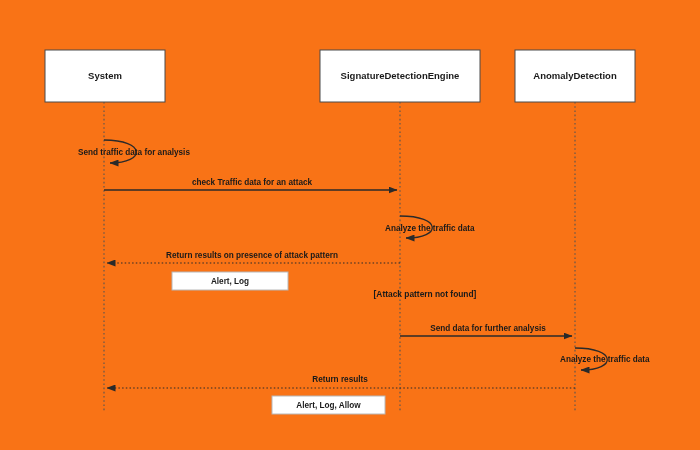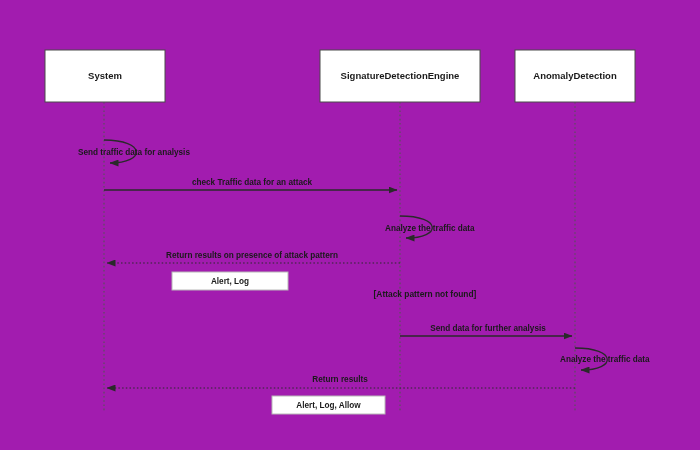--- a/index.html
+++ b/index.html
@@ -10,21 +10,21 @@
   body {
     width: 700px;
     height: 450px;
     overflow: hidden;
     font-family: "Liberation Sans", sans-serif;
   }
   #diagram-root {
     position: relative;
     width: 700px;
     height: 450px;
-    background: #a21caf;
+    background: #f97316;
   }
   svg#sequence-diagram {
     display: block;
     width: 700px;
     height: 450px;
   }
   .lifeline-box {
     fill: #ffffff;
     stroke: #4a4a4a;
     stroke-width: 1;

